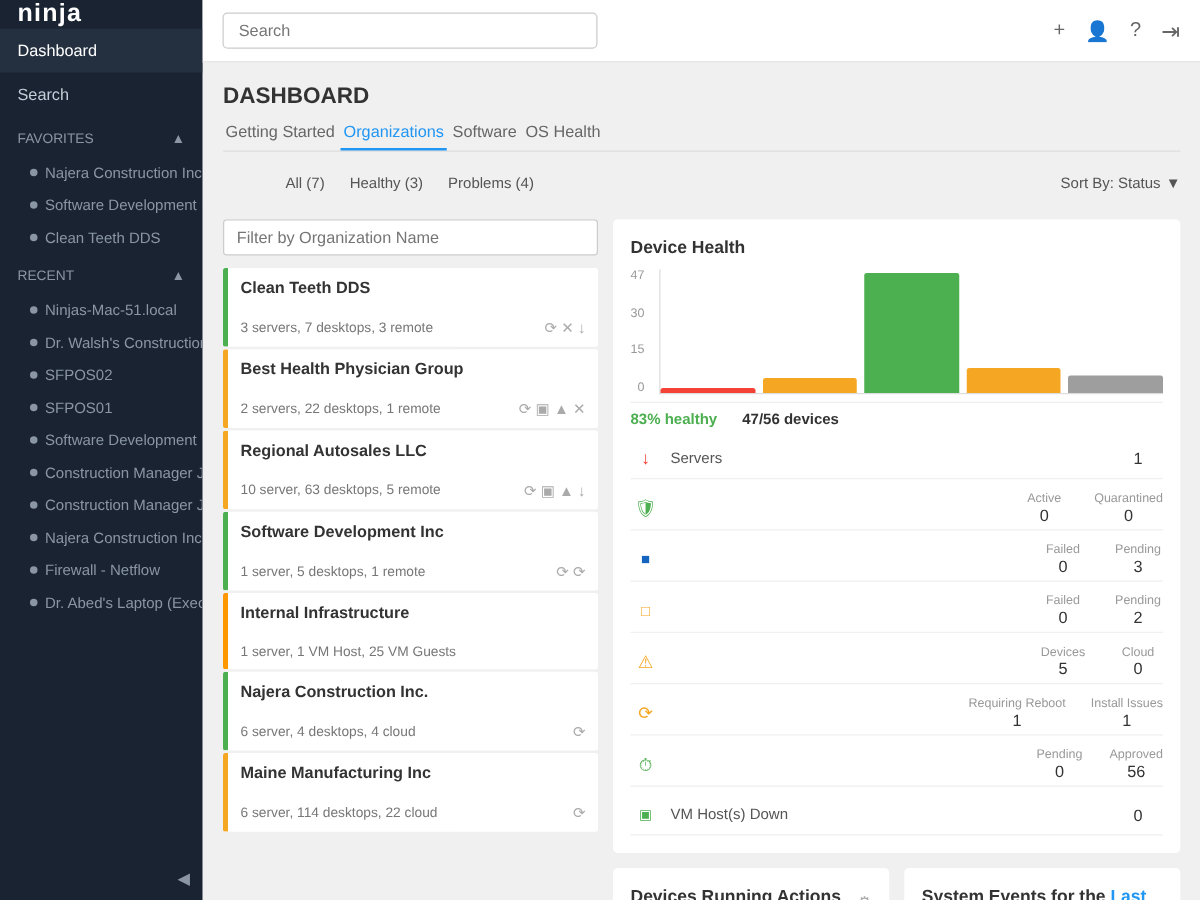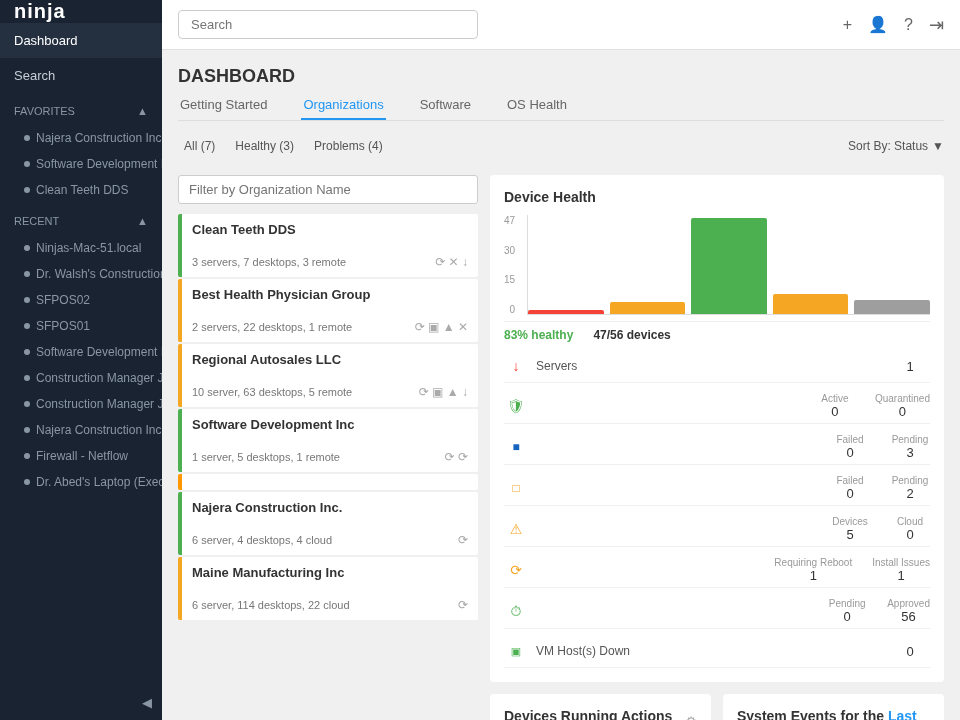--- a/index.html
+++ b/index.html
@@ -22,26 +22,26 @@
 
     
     .topbar { background: white; padding: 10px 16px; display: flex; align-items: center; justify-content: space-between; border-bottom: 1px solid #e0e0e0; flex-shrink: 0; }
     .search-input { border: 1px solid #ccc; border-radius: 4px; padding: 6px 12px; width: 300px; font-size: 13px; outline: none; }
     .topbar-actions { display: flex; gap: 16px; align-items: center; color: #666; }
     .topbar-icon { cursor: pointer; font-size: 16px; color: #666; }
 
     
     .dashboard-content { flex: 1; overflow-y: auto; padding: 16px; display: flex; flex-direction: column; gap: 12px; }
     .dashboard-title { font-size: 18px; font-weight: 600; color: #333; margin-bottom: 4px; }
-    .dashboard-tabs { display: flex; gap: 32px; border-bottom: 1px solid #ddd; margin-bottom: 4px; }
+    .dashboard-tabs { display: flex; gap: 3px; border-bottom: 1px solid #ddd; margin-bottom: 4px; }
     .tab { padding: 6px 2px; cursor: pointer; font-size: 13px; color: #666; border-bottom: 2px solid transparent; }
     .tab.active { color: #2196F3; border-bottom-color: #2196F3; font-weight: 500; }
 
     
-    .filter-row { display: flex; align-items: center; justify-content: space-between; margin-bottom: 8px; }
+    .filter-row { display: flex; align-items: center; justify-content: space-between; margin-bottom: 8px; margin-left: 44px; }
     .filter-badges { display: flex; gap: 8px; align-items: center; }
     .filter-badge { font-size: 12px; color: #555; cursor: pointer; padding: 2px 6px; border-radius: 3px; }
     .sort-btn { font-size: 12px; color: #555; cursor: pointer; display: flex; align-items: center; gap: 4px; }
     .org-filter-input { width: 100%; border: 1px solid #ccc; border-radius: 3px; padding: 6px 10px; font-size: 13px; outline: none; margin-bottom: 8px; color: #999; }
 
     
     .content-area { display: flex; gap: 12px; flex: 1; }
 
     
     .org-list { width: 300px; flex-shrink: 0; display: flex; flex-direction: column; gap: 2px; overflow-y: auto; }
@@ -220,20 +220,25 @@
 
         <div class="org-item green">
           <div class="org-name">Software Development Inc</div>
           <div class="org-detail">
             <span>1 server, 5 desktops, 1 remote</span>
             <span class="org-icons">⟳ ⟳</span>
           </div>
         </div>
 
         <div class="org-item orange">
+          <div class="org-name">Internal Infrastructure</div>
+          <div class="org-detail">
+            <span>1 server, 1 VM Host, 25 VM Guests</span>
+            <span class="org-icons"></span>
+          </div>
         </div>
 
         <div class="org-item green">
           <div class="org-name">Najera Construction Inc.</div>
           <div class="org-detail">
             <span>6 server, 4 desktops, 4 cloud</span>
             <span class="org-icons">⟳</span>
           </div>
         </div>
 

